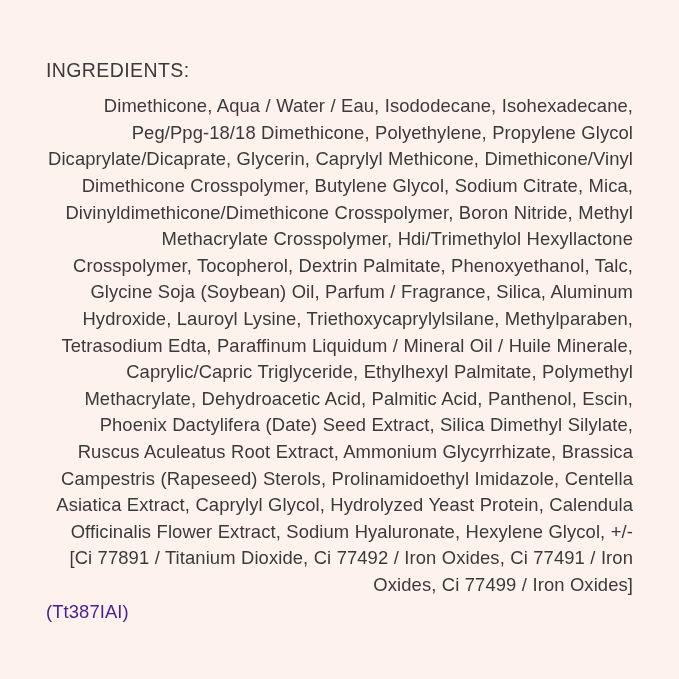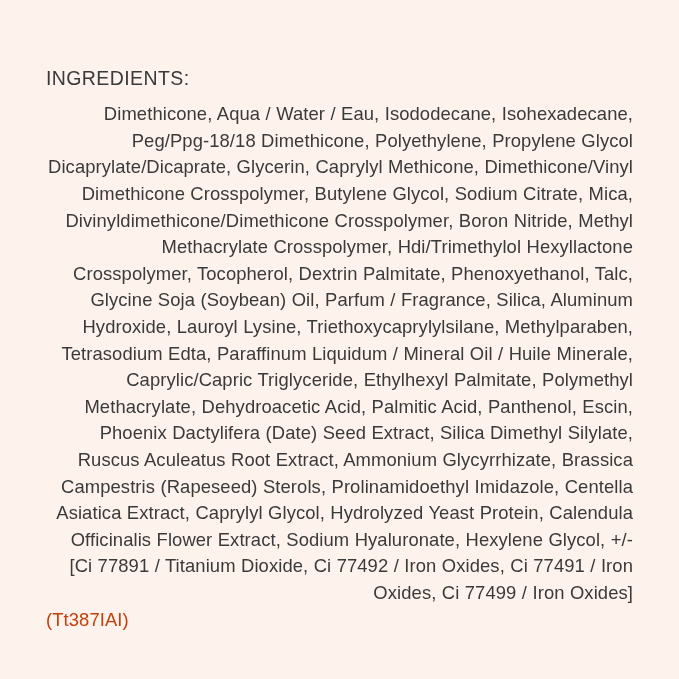--- a/index.html
+++ b/index.html
@@ -18,38 +18,38 @@
     width: 679px;
     height: 679px;
     box-sizing: border-box;
     padding: 56px 46px 0 46px;
     background: #fdf2ec;
   }
   .ingredients-heading {
     font-size: 19.5px;
     letter-spacing: 0.4px;
     color: #3a3a3a;
-    margin: 8px 0 8px 0;
+    margin: 0 0 8px 0;
     font-weight: 400;
     line-height: 1.5;
   }
   .ingredients-body {
     font-size: 18.4px;
     line-height: 26.6px;
     color: #3a3a3a;
     margin: 0;
     font-weight: 400;
     letter-spacing: 0.1px;
     text-align: right;
     word-spacing: 0.2px;
   }
   .batch-code {
     font-size: 18.4px;
     line-height: 26.6px;
-    color: #c2410c;
+    color: #4c1d95;
     margin: 0;
     font-weight: 400;
     letter-spacing: 0.1px;
   }
 </style>
 </head>
 <body>
 
 <div class="page">
   <p class="ingredients-heading">INGREDIENTS:</p>

